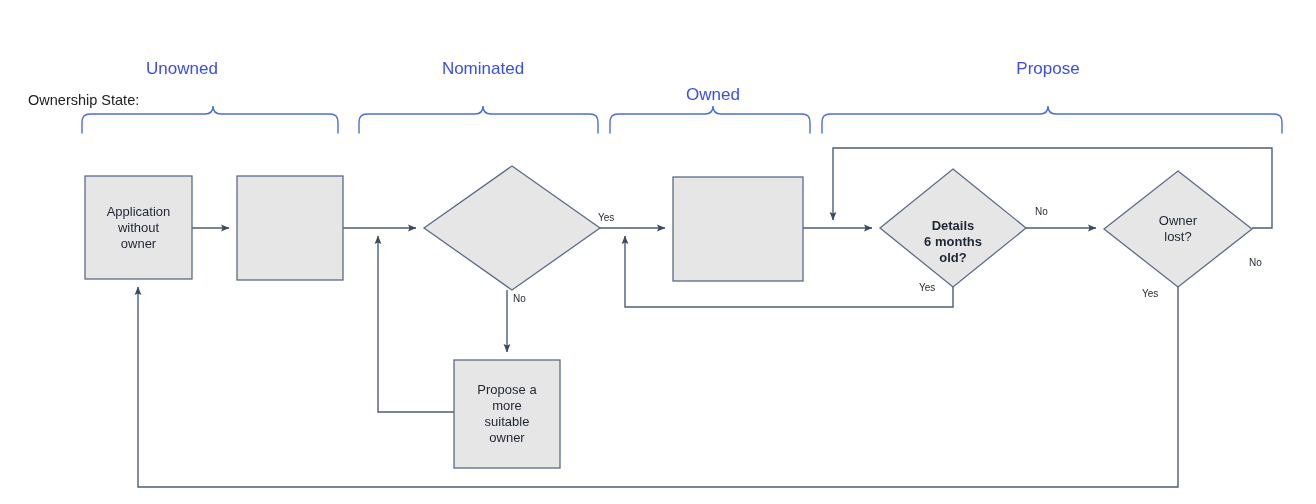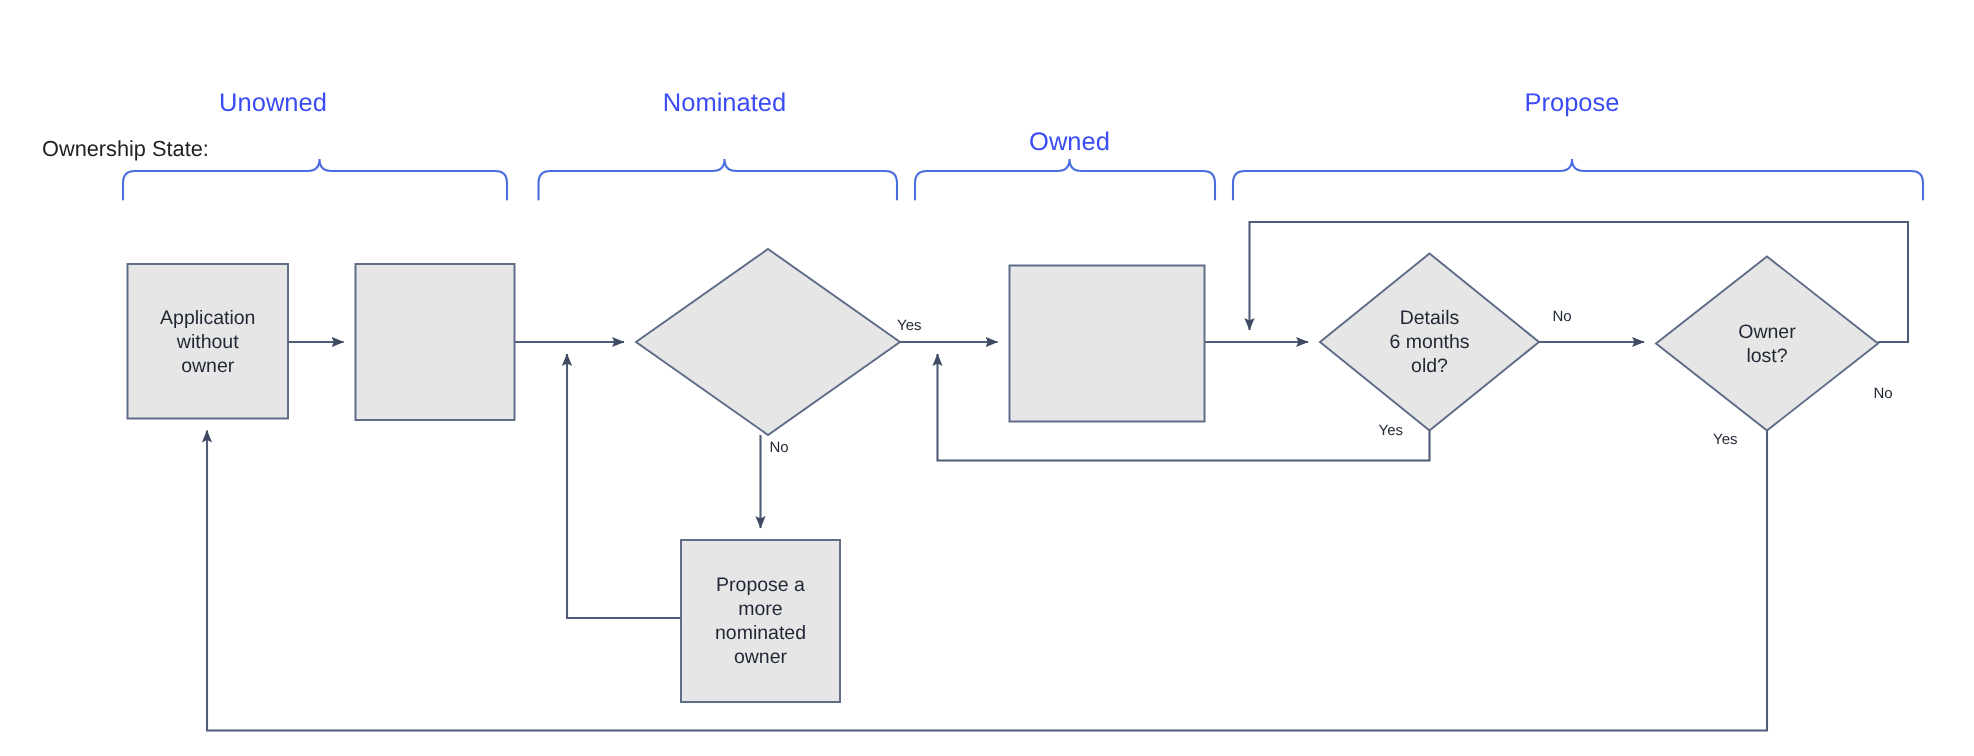--- a/index.html
+++ b/index.html
@@ -117,28 +117,28 @@
   <div class="state-caption" style="left:28px; top:60px;margin-top:32px;">Ownership State:</div>
 
   <div class="state-label" style="left:132px; top:60px; width:100px;">Unowned</div>
   <div class="state-label" style="left:433px; top:60px; width:100px;">Nominated</div>
   <div class="state-label" style="left:663px; top:60px; width:100px;margin-top:26px;">Owned</div>
   <div class="state-label" style="left:998px; top:60px; width:100px;">Propose</div>
 
   <div class="node-label" style="left:85px; top:176px; width:107px; height:103px;">Application
 without
 owner</div>
-  <div class="node-label" style="left:892px; top:169px; width:122px; height:118px;">Details
+  <div class="node-label" style="left:892px; top:183px; width:122px; height:118px;font-weight:bold;">Details
 6 months
 old?</div>
   <div class="node-label" style="left:1118px; top:171px; width:120px; height:116px;">Owner
 lost?</div>
   <div class="node-label" style="left:454px; top:360px; width:106px; height:108px;">Propose a
 more
-nominated
+suitable
 owner</div>
 
   <div class="edge-label" style="left:598px; top:211px;">Yes</div>
   <div class="edge-label" style="left:513px; top:292px;">No</div>
   <div class="edge-label" style="left:1035px; top:205px;">No</div>
   <div class="edge-label" style="left:919px; top:281px;">Yes</div>
   <div class="edge-label" style="left:1249px; top:256px;">No</div>
   <div class="edge-label" style="left:1142px; top:287px;">Yes</div>
 
 </div>

